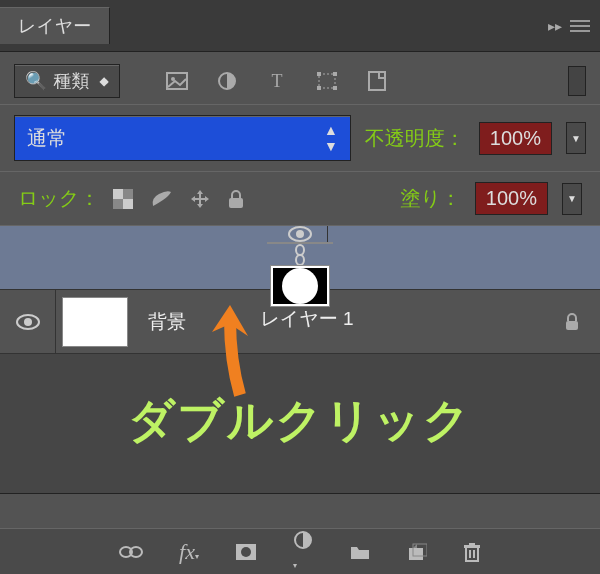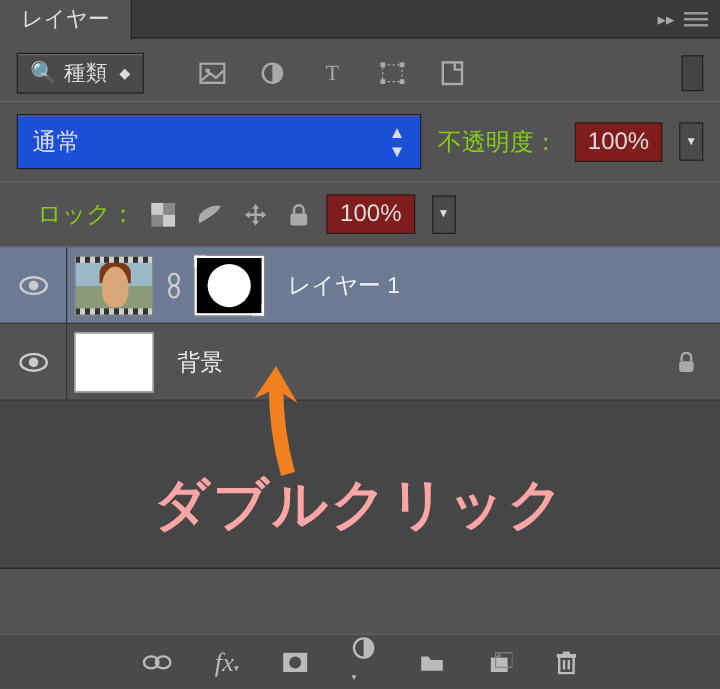--- a/index.html
+++ b/index.html
@@ -1,59 +1,59 @@
 <!DOCTYPE html>
 <html><head>
 <meta charset="utf-8">
 <style>
 * { box-sizing: border-box; margin: 0; padding: 0; }
 body { width: 600px; height: 574px; background: #535353; font-family: "Hiragino Kaku Gothic Pro", sans-serif; color: #ddd; overflow: hidden; position: relative; }
-.tab-bar { display: flex; align-items: center; height: 32px; background: #3a3a3a; border-bottom: 1px solid #222; }
+.tab-bar { display: flex; align-items: center; height: 52px; background: #3a3a3a; border-bottom: 1px solid #222; }
 .tab { background: #535353; padding: 6px 18px; font-size: 18px; border-top: 1px solid #666; border-right: 1px solid #222; color: #ddd; }
 .tab-arrows { margin-left: auto; margin-right: 8px; font-size: 14px; color: #aaa; cursor: pointer; }
 .menu-lines { margin-right: 10px; color: #999; }
 .filter-row { display: flex; align-items: center; padding: 12px 14px 6px 14px; gap: 14px; }
 .filter-select { display: flex; align-items: center; border: 1px solid #222; background: #4a4a4a; padding: 4px 10px; font-size: 18px; cursor: pointer; box-shadow: inset 0 1px 0 #666; }
 .filter-select .mag { margin-right: 6px; color: #ccc; }
 .filter-select .chev { margin-left: 10px; font-size: 12px; }
 .filter-icons { display: flex; gap: 24px; margin-left: 30px; }
 .filter-icons .ic { width: 26px; height: 26px; display: flex; align-items: center; justify-content: center; color: #aaa; }
 .square-indicator { width: 18px; height: 30px; background: #444; border: 1px solid #222; margin-left: auto; }
 .blend-row { display: flex; align-items: center; padding: 10px 14px; gap: 14px; border-top: 1px solid #666; }
 .blend-select { flex: 1; display: flex; align-items: center; background: #1d4ed8; border: 1px solid #222; padding: 6px 12px; font-size: 20px; box-shadow: inset 0 1px 0 #666; }
 .blend-select .chev { margin-left: auto; font-size: 14px; }
 .label-txt { font-size: 20px; color: #84cc16; }
 .pct-box { display: flex; align-items: center; background: #7f1d1d; border: 1px solid #222; padding: 4px 10px; font-size: 20px; }
 .pct-arrow { width: 20px; height: 32px; background: #4a4a4a; border: 1px solid #222; display: flex; align-items: center; justify-content: center; font-size: 10px; }
-.lock-row { display: flex; align-items: center; padding: 10px 31px; gap: 14px; border-top: 1px solid #666; }
+.lock-row { display: flex; align-items: center; padding: 10px 18px; gap: 14px; border-top: 1px solid #666; }
 .lock-icons { display: flex; gap: 16px; align-items: center; }
 .lock-icons .ic { color: #aaa; }
 .layers { border-top: 1px solid #666; }
 .layer { display: flex; align-items: center; height: 64px; border-bottom: 1px solid #333; }
-.layer.selected { background: #6d7a94; }
+.layer.selected { background: #6d7a94; flex-direction: column; }
 .eye-col { width: 56px; display: flex; align-items: center; justify-content: center; border-right: 1px solid #333; height: 100%; }
 .thumb { width: 66px; height: 50px; margin: 0 6px; border: 1px solid #888; background: #fff; position: relative; }
 .thumb.photo { background: linear-gradient(180deg, #9bb8c8 0%, #9bb8c8 50%, #8b9a7a 50%, #8b9a7a 100%); position: relative; overflow: hidden; }
 .thumb.photo::after { content: ""; position: absolute; left: 22px; top: 8px; width: 22px; height: 34px; background: #d9a878; border-radius: 50% 50% 40% 40%; }
 .thumb.photo::before { content: ""; position: absolute; left: 20px; top: 4px; width: 26px; height: 18px; background: #7a3a1a; border-radius: 50% 50% 0 0; }
 .filmstrip { position: absolute; left: 0; right: 0; height: 6px; background: repeating-linear-gradient(90deg, #333 0 4px, #ccc 4px 8px); }
 .filmstrip.top { top: -1px; }
 .filmstrip.bot { bottom: -1px; }
 .link-ic { color: #ccc; margin: 0 4px; }
 .mask { width: 58px; height: 50px; background: #000; border: 2px solid #fff; outline: 1px solid #888; display: flex; align-items: center; justify-content: center; margin: 0 6px; position: relative; }
 .mask::before, .mask::after { content: ""; position: absolute; width: 8px; height: 8px; border: 2px solid #fff; }
 .mask::before { top: -2px; left: -2px; border-right: none; border-bottom: none; }
 .mask::after { bottom: -2px; right: -2px; border-left: none; border-top: none; }
 .mask .circle { width: 36px; height: 36px; background: #fff; border-radius: 50%; }
 .layer-name { font-size: 19px; color: #eee; margin-left: 14px; }
 .lock-end { margin-left: auto; margin-right: 20px; color: #aaa; }
 .empty-area { height: 140px; background: #464646; border-bottom: 1px solid #222; position: relative; }
 .annotation { position: absolute; left: 0; right: 0; top: 340px; pointer-events: none; }
 .arrow-svg { position: absolute; left: 200px; top: -40px; }
-.anno-text { font-size: 46px; font-weight: bold; color: #fca5a5; text-align: center; margin-top: 50px; letter-spacing: 2px; }
+.anno-text { font-size: 46px; font-weight: bold; color: #bef264; text-align: center; margin-top: 50px; letter-spacing: 2px; }
 .bottom-bar { position: absolute; bottom: 0; left: 0; right: 0; height: 46px; background: #4a4a4a; border-top: 1px solid #666; display: flex; align-items: center; justify-content: center; gap: 36px; }
 .bottom-bar .ic { color: #bbb; font-size: 20px; }
 svg { display: block; }
 </style>
 </head>
 <body>
 
 <div class="tab-bar">
   <div class="tab">レイヤー</div>
   <div class="tab-arrows">▸▸</div>
@@ -140,20 +140,21 @@
           <path d="M11 2 L14 6 L12 6 L12 10 L16 10 L16 8 L20 11 L16 14 L16 12 L12 12 L12 16 L14 16 L11 20 L8 16 L10 16 L10 12 L6 12 L6 14 L2 11 L6 8 L6 10 L10 10 L10 6 L8 6 Z" fill="#aaa"></path>
         </svg>
       </span>
     <span class="ic">
         <svg width="18" height="20">
           <rect x="2" y="9" width="14" height="10" rx="2" fill="#aaa"></rect>
           <path d="M5 9 L5 6 A4 4 0 0 1 13 6 L13 9" fill="none" stroke="#aaa" stroke-width="2"></path>
         </svg>
       </span>
   </div>
+  <span class="label-txt" style="margin-left:auto">塗り：</span>
   <div class="pct-box">100%</div>
   <div class="pct-arrow">▼</div>
 </div>
 
 <div class="layers">
   <div class="layer selected">
     <div class="eye-col">
       <svg width="24" height="16">
           <ellipse cx="12" cy="8" rx="11" ry="7" fill="none" stroke="#ccc" stroke-width="2"></ellipse>
           <circle cx="12" cy="8" r="4" fill="#ccc"></circle>

